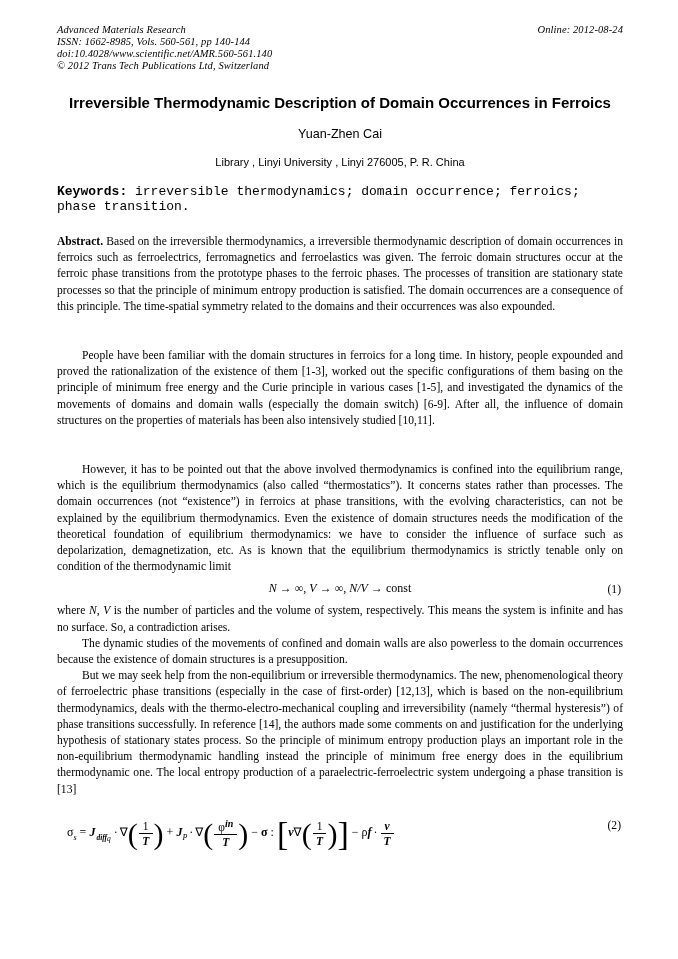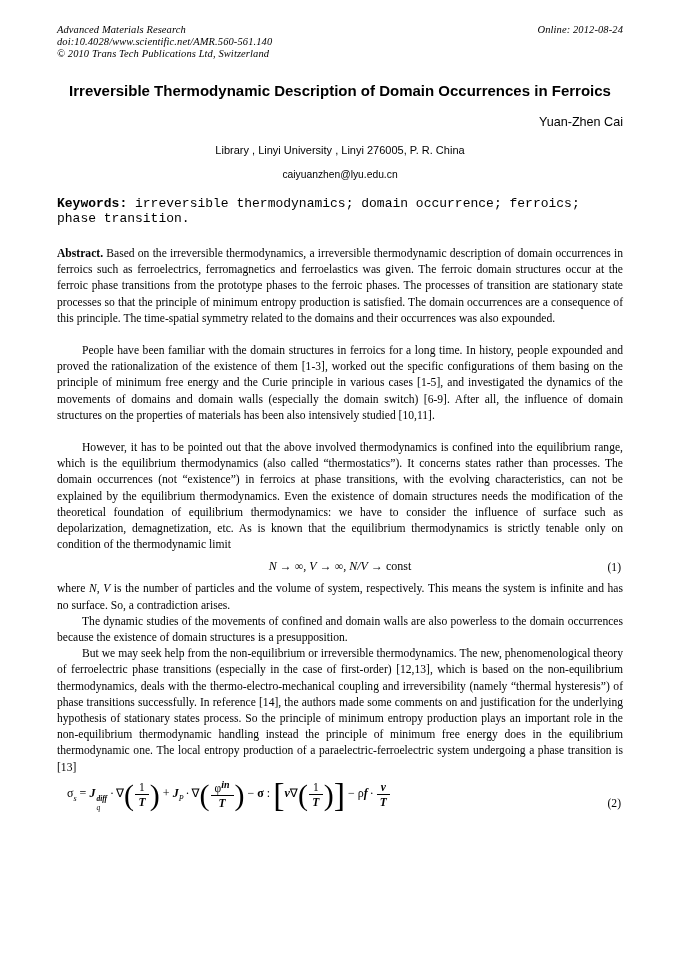--- a/index.html
+++ b/index.html
@@ -38,21 +38,21 @@
     margin: 22px auto 0;
     max-width: 548px;
     text-align: center;
     font-family: "Liberation Sans", sans-serif;
     font-weight: bold;
     font-size: 15px;
     line-height: 18px;
   }
   .author {
     margin-top: 15px;
-    text-align: right;
+    text-align: center;
     font-family: "Liberation Sans", sans-serif;
     font-size: 12.6px;
   }
   .affiliation {
     margin-top: 15px;
     text-align: center;
     font-family: "Liberation Sans", sans-serif;
     font-size: 11px;
   }
   .email {
@@ -72,21 +72,21 @@
 
   
   .para {
     font-size: 11.6px;
     line-height: 16.2px;
     text-align: justify;
   }
   .para.indent { text-indent: 25px; }
   .abstract { margin-top: 20px; }
   .abstract .lead { font-weight: bold; }
-  .gap-sm { margin-top: 16px; }
+  .gap-sm { margin-top: 33px; }
   .gap-0  { margin-top: 0; }
   .it { font-style: italic; }
 
   
   .equation {
     position: relative;
     font-size: 12px;
     margin: 6px 0;
   }
   .eq1 {
@@ -98,28 +98,28 @@
     right: 2px;
     top: 50%;
     transform: translateY(-50%);
     font-size: 11.6px;
   }
   .eq2 {
     margin-top: 4px;
     padding-left: 10px;
     height: 46px;
     display: flex;
-    align-items: flex-start;
+    align-items: flex-end;
   }
   .eq-body { white-space: nowrap; }
   .bi { font-weight: bold; font-style: italic; }
   .bold { font-weight: bold; }
   .supsub {
     display: inline-flex;
-    flex-direction: column;
+    flex-direction: row;
     vertical-align: -4px;
     line-height: 1;
     font-size: 7.5px;
     margin-left: 1px;
     margin-right: 1px;
   }
   .supsub .sup { font-style: italic; font-weight: bold; }
   .supsub .sub { font-style: italic; margin-top: 1px; }
   sub.small { font-size: 8px; font-style: italic; }
   .frac {
@@ -138,29 +138,29 @@
   .op { padding: 0 3px; }
   .opn { padding: 0 2px; }
 </style>
 </head>
 <body>
 
 <div class="page">
 
   <div class="pub-header">
     <div>Advanced Materials Research</div>
+    <div>ISSN: 1662-8985, Vols. 560-561, pp 140-144</div>
     <div>doi:10.4028/www.scientific.net/AMR.560-561.140</div>
-    <div>© 2010 Trans Tech Publications Ltd, Switzerland</div>
+    <div>© 2012 Trans Tech Publications Ltd, Switzerland</div>
     <div class="online-date">Online: 2012-08-24</div>
   </div>
 
   <div class="title">Irreversible Thermodynamic Description of Domain Occurrences in Ferroics</div>
   <div class="author">Yuan-Zhen Cai</div>
   <div class="affiliation">Library , Linyi University , Linyi 276005, P. R. China</div>
-  <div class="email">caiyuanzhen@lyu.edu.cn</div>
 
   <div class="keywords">
     <b>Keywords:</b><span> irreversible thermodynamics; domain occurrence; ferroics; phase transition.</span>
   </div>
 
   <div class="para abstract">
     <span class="lead">Abstract.</span><span>  Based on the irreversible thermodynamics, a irreversible thermodynamic description of domain occurrences in ferroics such as ferroelectrics, ferromagnetics and ferroelastics was given. The ferroic domain structures occur at the ferroic phase transitions from the prototype phases to the ferroic phases. The processes of transition are stationary state processes so that the principle of minimum entropy production is satisfied. The domain occurrences are a consequence of this principle. The time-spatial symmetry related to the domains and their occurrences was also expounded.</span>
   </div>
 
   <div class="para indent gap-sm">People have been familiar with the domain structures in ferroics for a long time. In history, people expounded and proved the rationalization of the existence of them [1-3], worked out the specific configurations of them basing on the principle of minimum free energy and the Curie principle in various cases [1-5], and investigated the dynamics of the movements of domains and domain walls (especially the domain switch) [6-9]. After all, the influence of domain structures on the properties of materials has been also intensively studied [10,11].</div>

